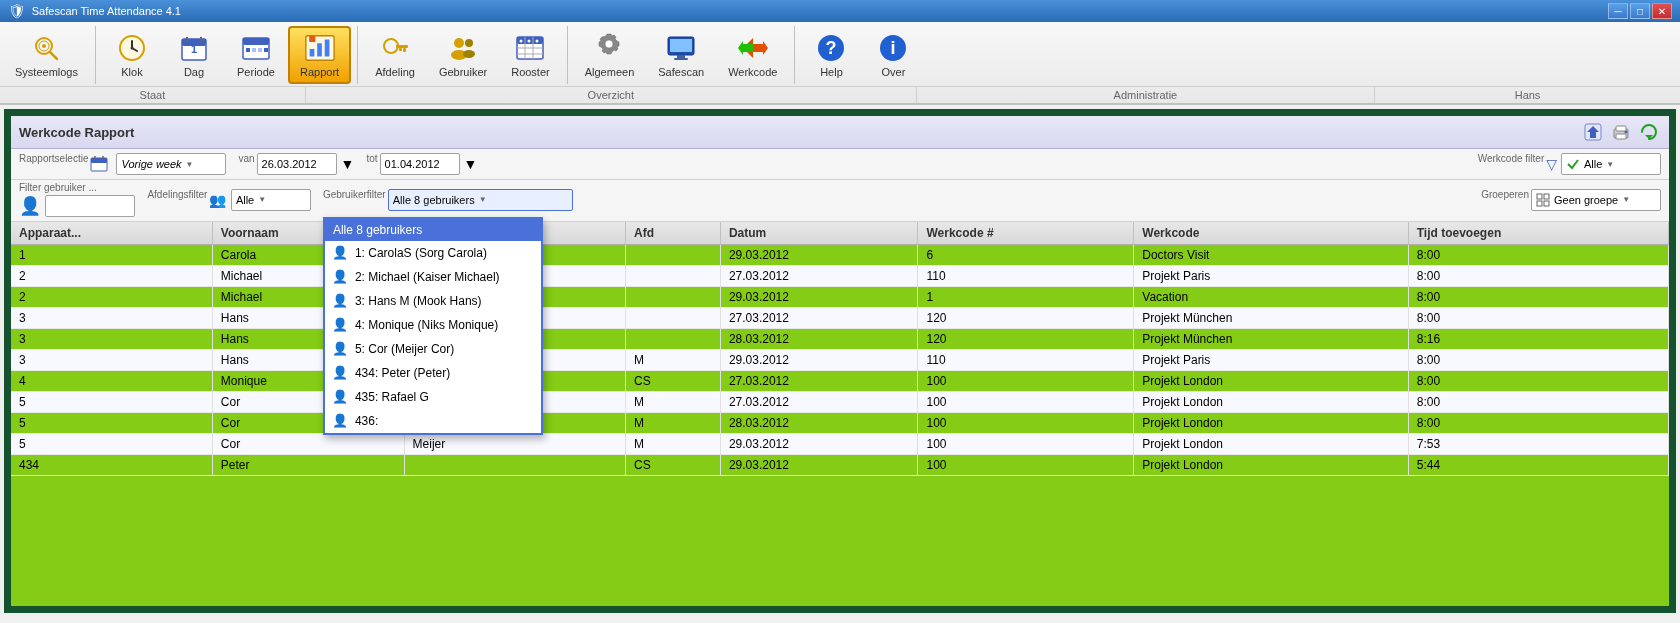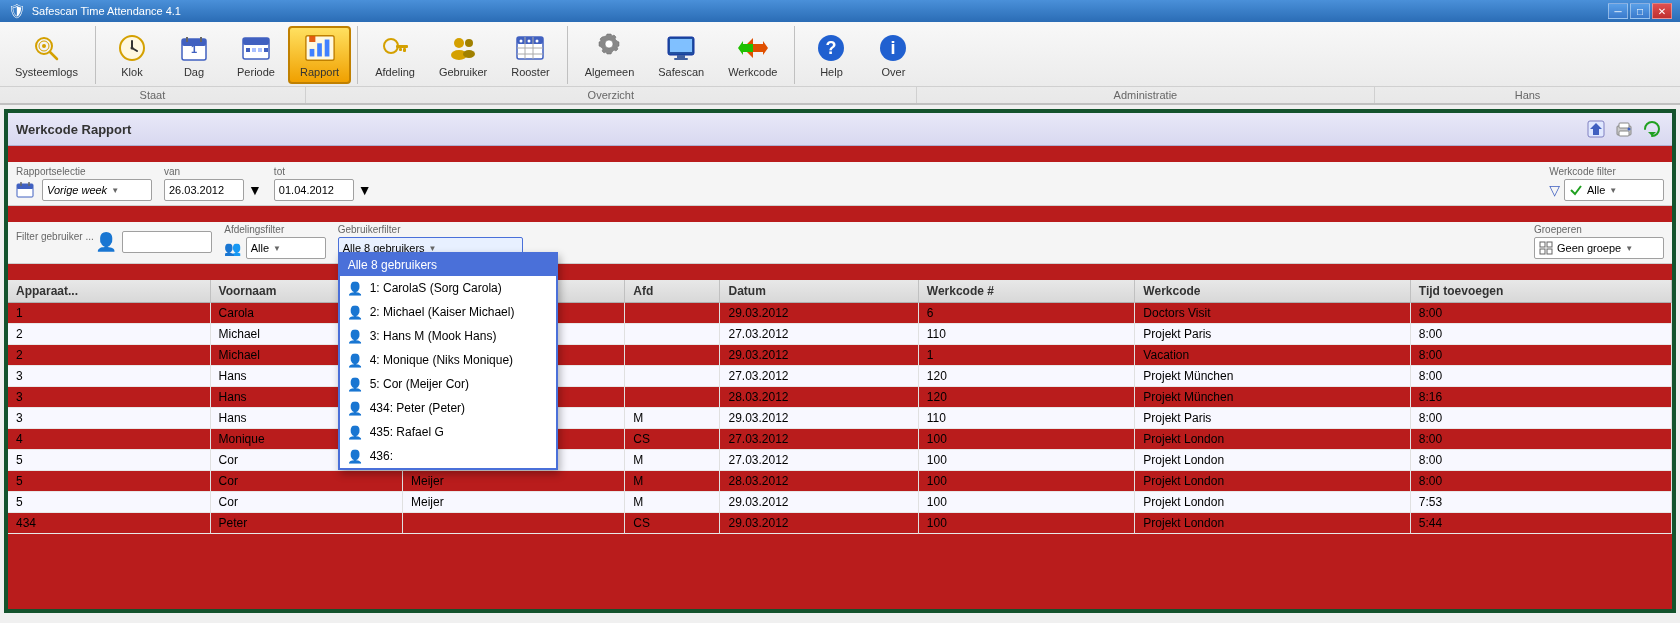--- a/index.html
+++ b/index.html
@@ -59,27 +59,26 @@
       justify-content: center;
     }
     .ribbon-section {
       flex: 1; text-align: center; font-size: 11px; color: #666;
       padding: 2px 0; border-right: 1px solid #d0d0d0;
     }
     .ribbon-section:last-child { border-right: none; }
 
     
     .main-content {
-      background: #b91c1c;
+      background: #84cc16;
       margin: 4px;
-      border: 4px solid #14532d;
+      border: 7px solid #14532d;
       height: calc(623px - 22px - 85px - 12px);
       display: flex;
       flex-direction: column;
-      gap: 16px;
     }
 
     .panel-title {
       background: linear-gradient(to bottom, #e8e8f8, #d8d8f0);
       border-bottom: 1px solid #b0b0d0;
       padding: 4px 8px;
       font-weight: bold;
       font-size: 13px;
       color: #333;
       display: flex;
@@ -89,21 +88,21 @@
 
     .filter-row {
       background: #f5f5f5;
       border-bottom: 1px solid #d0d0d0;
       padding: 4px 8px;
       display: flex;
       align-items: center;
       gap: 12px;
       flex-wrap: wrap;
     }
-    .filter-group { display: flex; flex-direction: column; gap: 2px; }
+    .filter-group { display: flex; flex-direction: row; gap: 2px; }
     .filter-label { font-size: 10px; color: #666; }
     .filter-control { display: flex; align-items: center; gap: 4px; }
 
     .dropdown-btn {
       height: 22px; border: 1px solid #a0a0a0; background: white;
       padding: 0 4px; cursor: pointer; display: flex; align-items: center;
       gap: 4px; font-size: 11px; border-radius: 2px;
     }
     .dropdown-arrow { font-size: 8px; color: #666; }
 
@@ -456,21 +455,21 @@
           </svg>
           <span>Alle</span>
           <span class="dropdown-arrow">▼</span>
         </div>
       </div>
     </div>
   </div>
 
   <div class="filter-row2">
 
-    <div style="display:flex;flex-direction:row;gap:2px;">
+    <div style="display:flex;flex-direction:column;gap:2px;">
       <span class="filter-label">Filter gebruiker ...</span>
       <div style="display:flex;align-items:center;gap:4px;">
         <span style="font-size:18px;">👤</span>
         <input type="text" class="filter-user-input" style="">
       </div>
     </div>
 
     <div class="filter-group">
       <span class="filter-label">Afdelingsfilter</span>
       <div class="filter-control">

